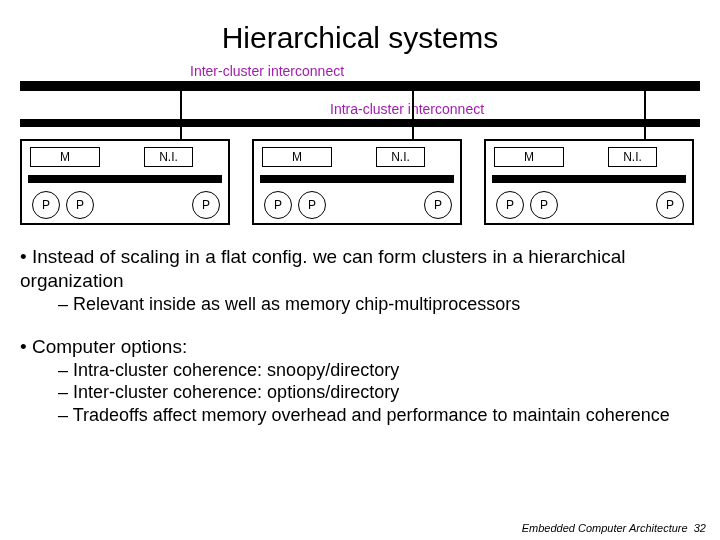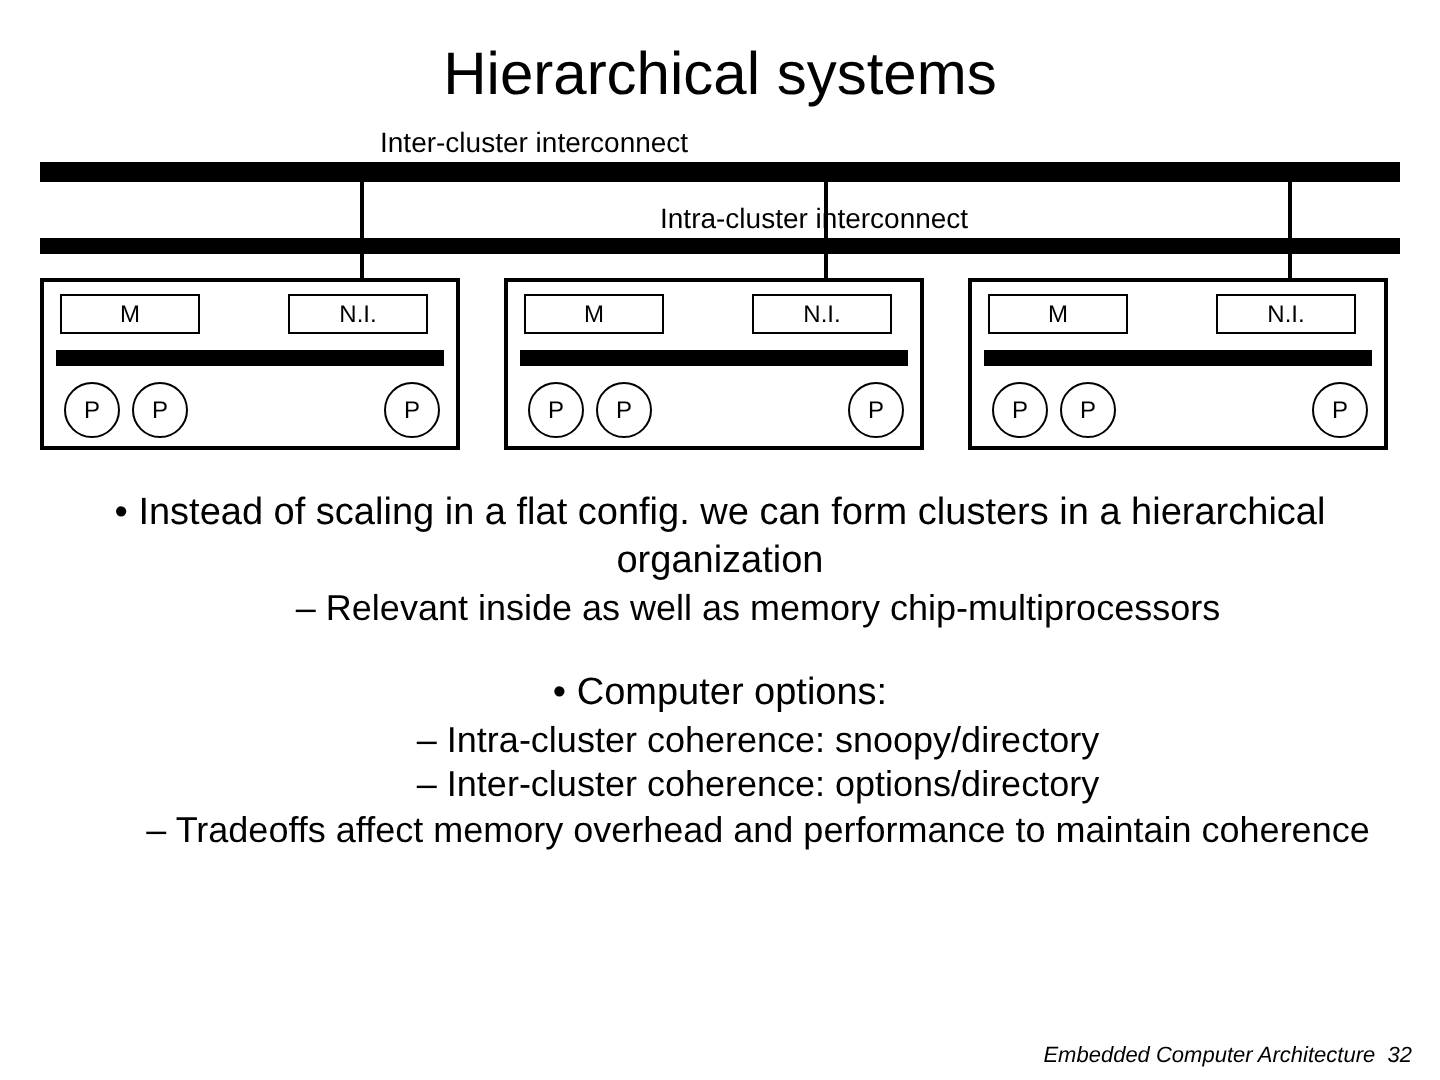--- a/index.html
+++ b/index.html
@@ -27,21 +27,21 @@
   }
   .bar {
     position: absolute;
     background: #000;
   }
   .bar.inter { left: 0; top: 20px; width: 680px; height: 10px; }
   .bar.intra { left: 0; top: 58px; width: 680px; height: 8px; }
   .conn-label {
     position: absolute;
     font-size: 14px;
-    color: #000000;
+    color: #a21caf;
   }
   .conn-label.inter { left: 170px; top: 2px; }
   .conn-label.intra { left: 310px; top: 40px; }
 
   .cluster {
     position: absolute;
     top: 78px;
     width: 210px;
     height: 86px;
     border: 2px solid #000;
@@ -54,21 +54,21 @@
     position: absolute;
     top: 6px;
     height: 20px;
     border: 1.5px solid #000;
     background: #fff;
     font-size: 12px;
     text-align: center;
     line-height: 18px;
   }
   .mbox { left: 8px; width: 70px; }
-  .nibox { left: 122px; width: 70px; }
+  .nibox { left: 122px; width: 49px; }
   .innerbar {
     position: absolute;
     left: 6px; right: 6px; top: 34px; height: 8px;
     background: #000;
   }
   .pcirc {
     position: absolute;
     top: 50px;
     width: 28px; height: 28px;
     border: 1.5px solid #000;
@@ -87,21 +87,20 @@
     position: absolute;
     width: 2px;
     background: #000;
   }
 
   .bullets {
     width: 680px;
     margin: 0 auto;
     font-size: 19px;
     line-height: 1.25;
-    text-align: center;
   }
   .bullets .lvl1 { margin-top: 6px; }
   .bullets .lvl2 { margin-left: 38px; font-size: 18px; }
   .bullets .lvl2::before { content: "– "; }
   .bullets .lvl1::before { content: "• "; }
   .gap { height: 14px; }
   .footer {
     position: absolute;
     right: 14px;
     bottom: 6px;

